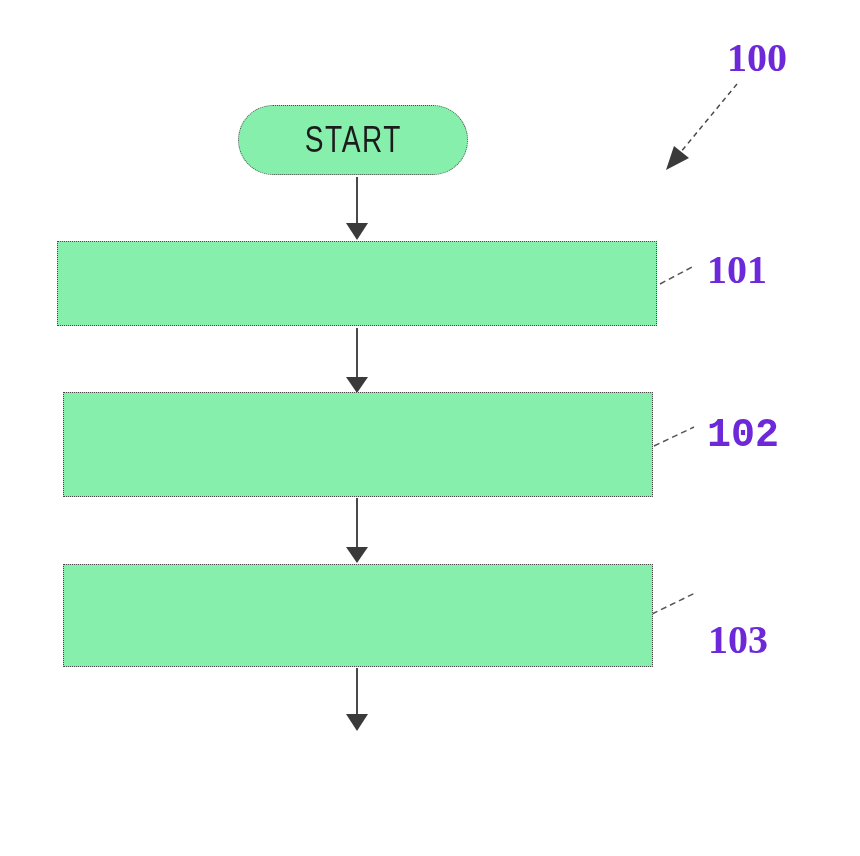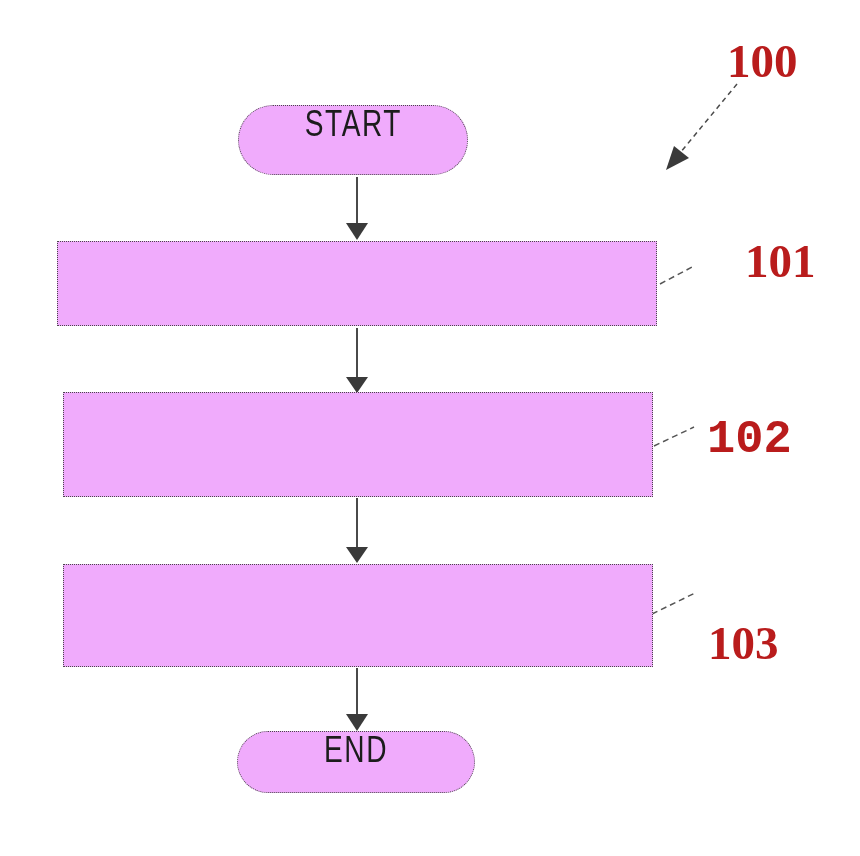--- a/index.html
+++ b/index.html
@@ -19,22 +19,23 @@
     position: absolute;
     left: 0;
     top: 0;
     width: 860px;
     height: 856px;
   }
   .node {
     position: absolute;
     box-sizing: border-box;
     border: 1px dotted #4a4a4a;
-    background: #f0abfc;
+    background: #86efac;
     display: flex;
+    align-items: center;
     justify-content: center;
   }
   .stadium-start {
     left: 238px; top: 105px; width: 230px; height: 70px;
     border-radius: 35px;
   }
   .stadium-end {
     left: 237px; top: 731px; width: 238px; height: 62px;
     border-radius: 31px;
   }
@@ -47,26 +48,26 @@
     font-size: 36px;
     line-height: 1;
     color: #1c1c1c;
     letter-spacing: 2px;
     transform: scaleX(0.78);
   }
   .ref {
     position: absolute;
     font-family: "Liberation Serif", serif;
     font-weight: bold;
-    font-size: 47px;
+    font-size: 40px;
     line-height: 1;
-    color: #b91c1c;
+    color: #6d28d9;
   }
   .ref-100 { left: 727px; top: 38px; }
-  .ref-101 { left: 707px; top: 238px; margin-left: 38px; }
+  .ref-101 { left: 707px; top: 250px; }
   .ref-102 { left: 707px; top: 416px; font-family: Liberation Mono, monospace; }
   .ref-103 { left: 708px; top: 580px; margin-top: 40px; }
 </style>
 </head>
 <body>
 
 <div class="canvas">
 
   <svg class="overlay" viewBox="0 0 860 856">
 
@@ -107,22 +108,19 @@
   </svg>
 
   <div class="node stadium-start">
     <span class="terminal-text">START</span>
   </div>
 
   <div class="node box-101"></div>
   <div class="node box-102"></div>
   <div class="node box-103"></div>
 
-  <div class="node stadium-end">
-    <span class="terminal-text">END</span>
-  </div>
 
   <div class="ref ref-100">100</div>
   <div class="ref ref-101">101</div>
   <div class="ref ref-102">102</div>
   <div class="ref ref-103">103</div>
 
 </div>
 
 </body></html>

